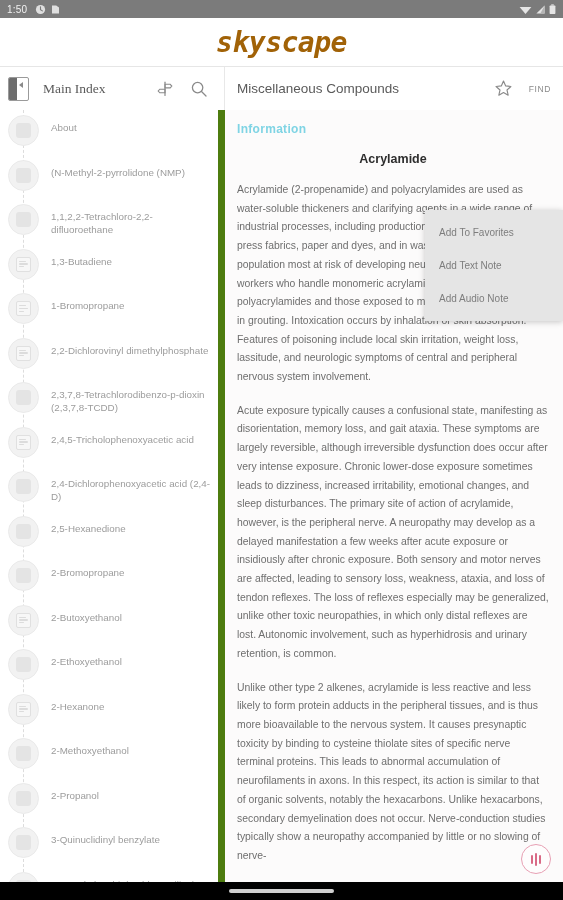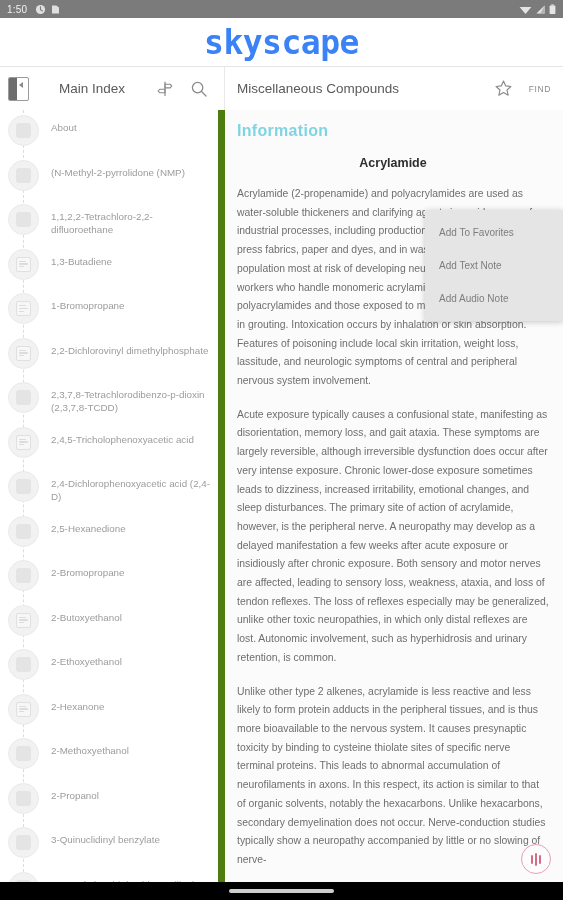--- a/index.html
+++ b/index.html
@@ -29,25 +29,26 @@
   .status-right { margin-left:auto; display:flex; align-items:center; gap:3px; }
   .si { display:block; opacity:.92; }
 
   
   .brandbar {
     height: 48px; flex: 0 0 48px;
     background: #ffffff;
     display:flex; align-items:center; justify-content:center;
   }
   .brand-logo {
-    color: #3b82f6;
+    color: #a16207;
     font-family: "DejaVu Sans Mono", monospace;
-    font-size: 33px;
+    font-size: 28px;
     font-weight: 700;
     letter-spacing: -0.5px;
+    font-style: italic;
   }
 
   
   .toolbars {
     height: 44px; flex: 0 0 44px;
     display: flex;
     background: #ffffff;
     border-top: 1px solid #e6e6e6;
     position: relative;
     z-index: 5;
@@ -62,21 +63,21 @@
   .toolbar-right {
     flex: 1 1 auto;
     display:flex; align-items:center;
     padding: 0 10px 0 12px;
     background:#fff;
   }
   .tb-title {
     font-size: 13.5px; color: #5a5a5a; font-weight: 400;
     white-space: nowrap; overflow: hidden; text-overflow: ellipsis;
   }
-  .toolbar-left .tb-title { margin-left: 30px; }
+  .toolbar-left .tb-title { margin-left: 14px; font-family: Liberation Serif, serif; }
   .tb-spacer { flex: 1 1 auto; }
   .tb-icon {
     width: 30px; height: 30px;
     display:flex; align-items:center; justify-content:center;
     color:#7a7a7a;
   }
   .tb-icon.gap { margin-left: 4px; }
   .find-label {
     font-size: 8.5px; color: #8a8a8a; letter-spacing: .6px;
     margin-left: 10px; margin-right: 2px;
@@ -150,21 +151,21 @@
 
   
   .content {
     flex: 1 1 auto;
     background: #fcfbfb;
     overflow: hidden;
     padding: 12px 14px 0 12px;
     position: relative;
   }
   .info-heading {
-    font-size: 16px; font-weight: 700; color: #7fd4e4;
+    font-size: 12px; font-weight: 700; color: #7fd4e4;
     letter-spacing: .3px; margin-bottom: 16px;
   }
   .compound-title {
     font-size: 12.5px; font-weight: 700; color: #2e2e2e;
     margin-bottom: 15px;
     text-align: center;
   }
   .para {
     font-size: 10.4px; line-height: 18.7px;
     color: #6e6e6e; margin-bottom: 15px;

